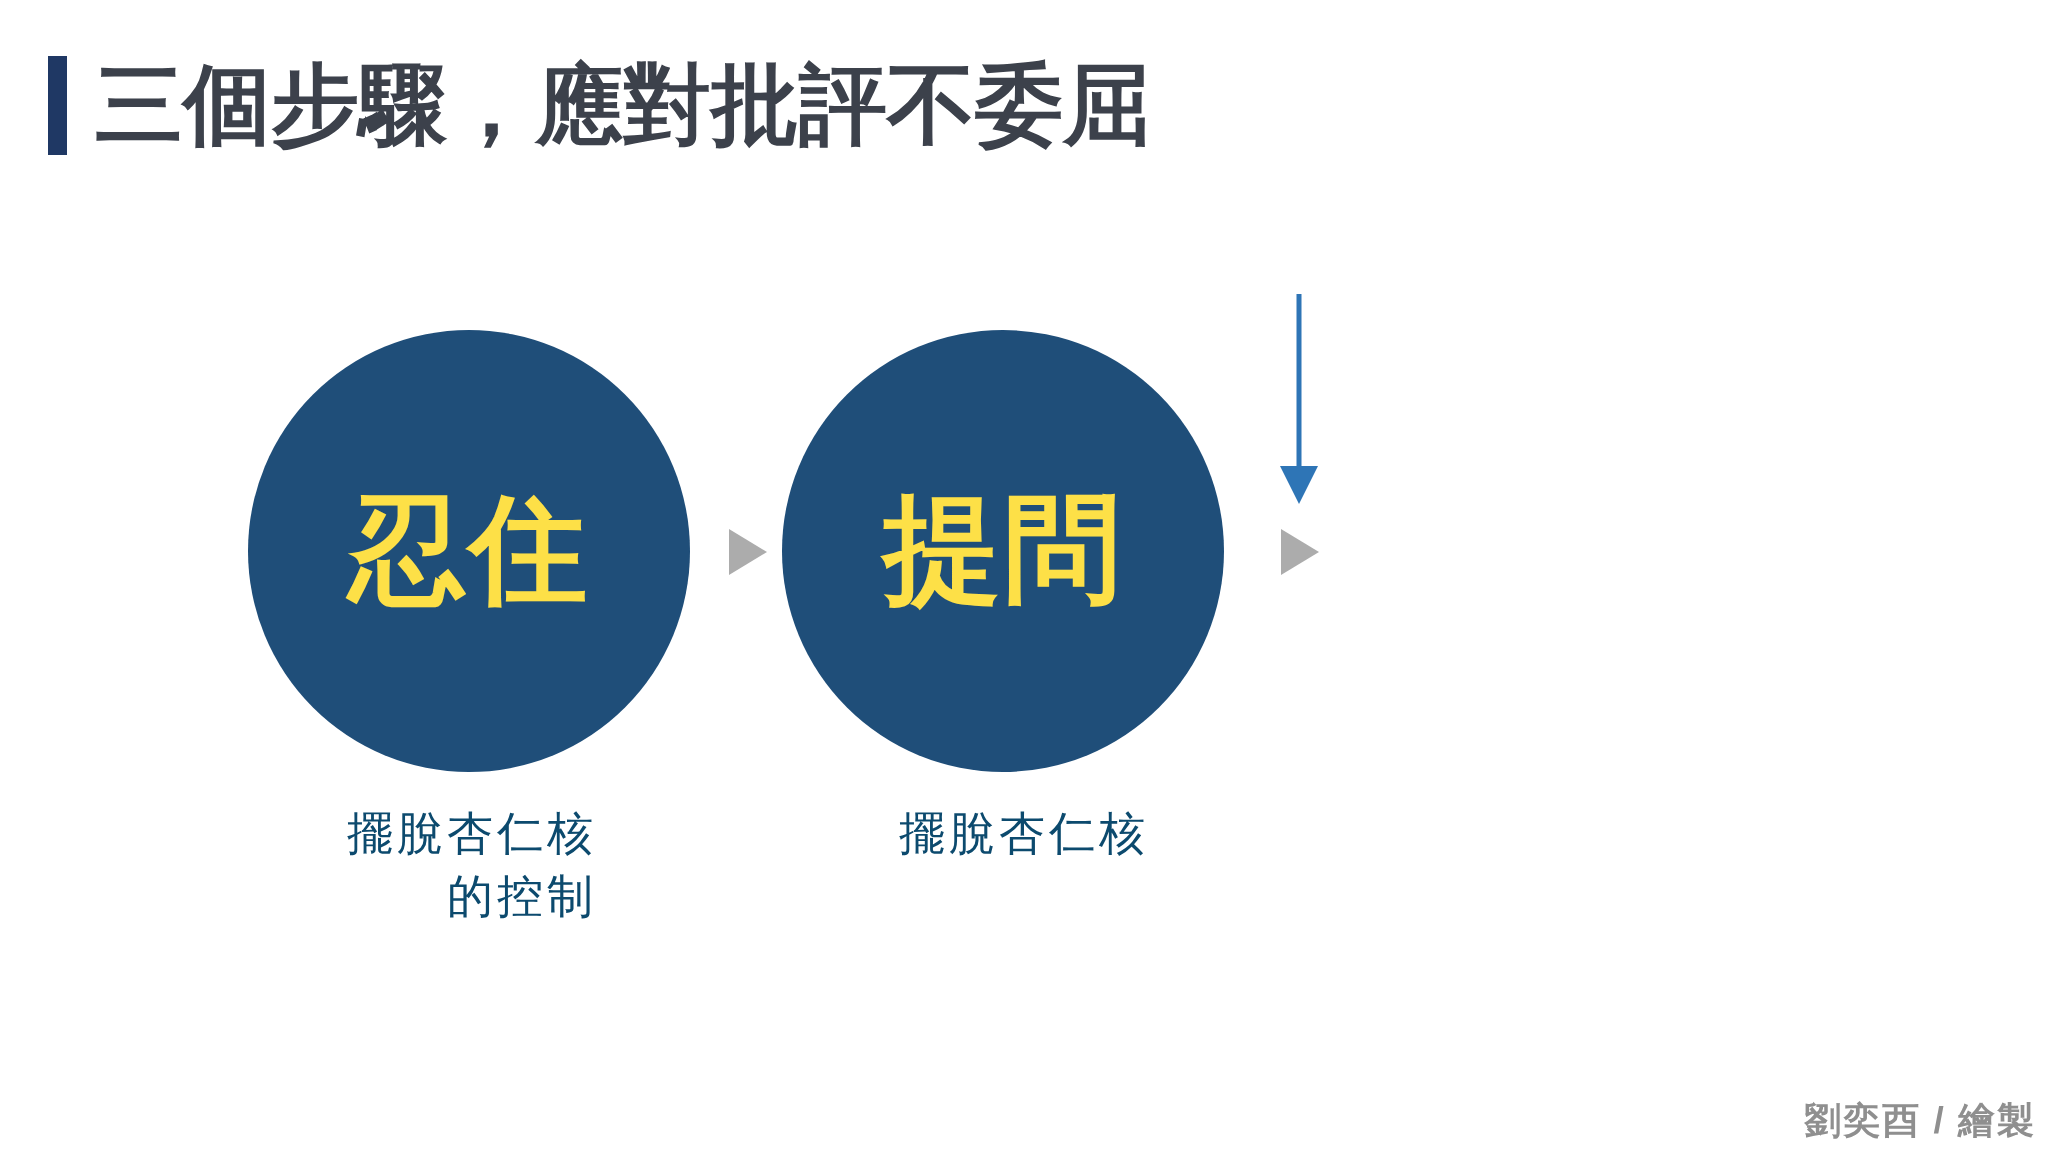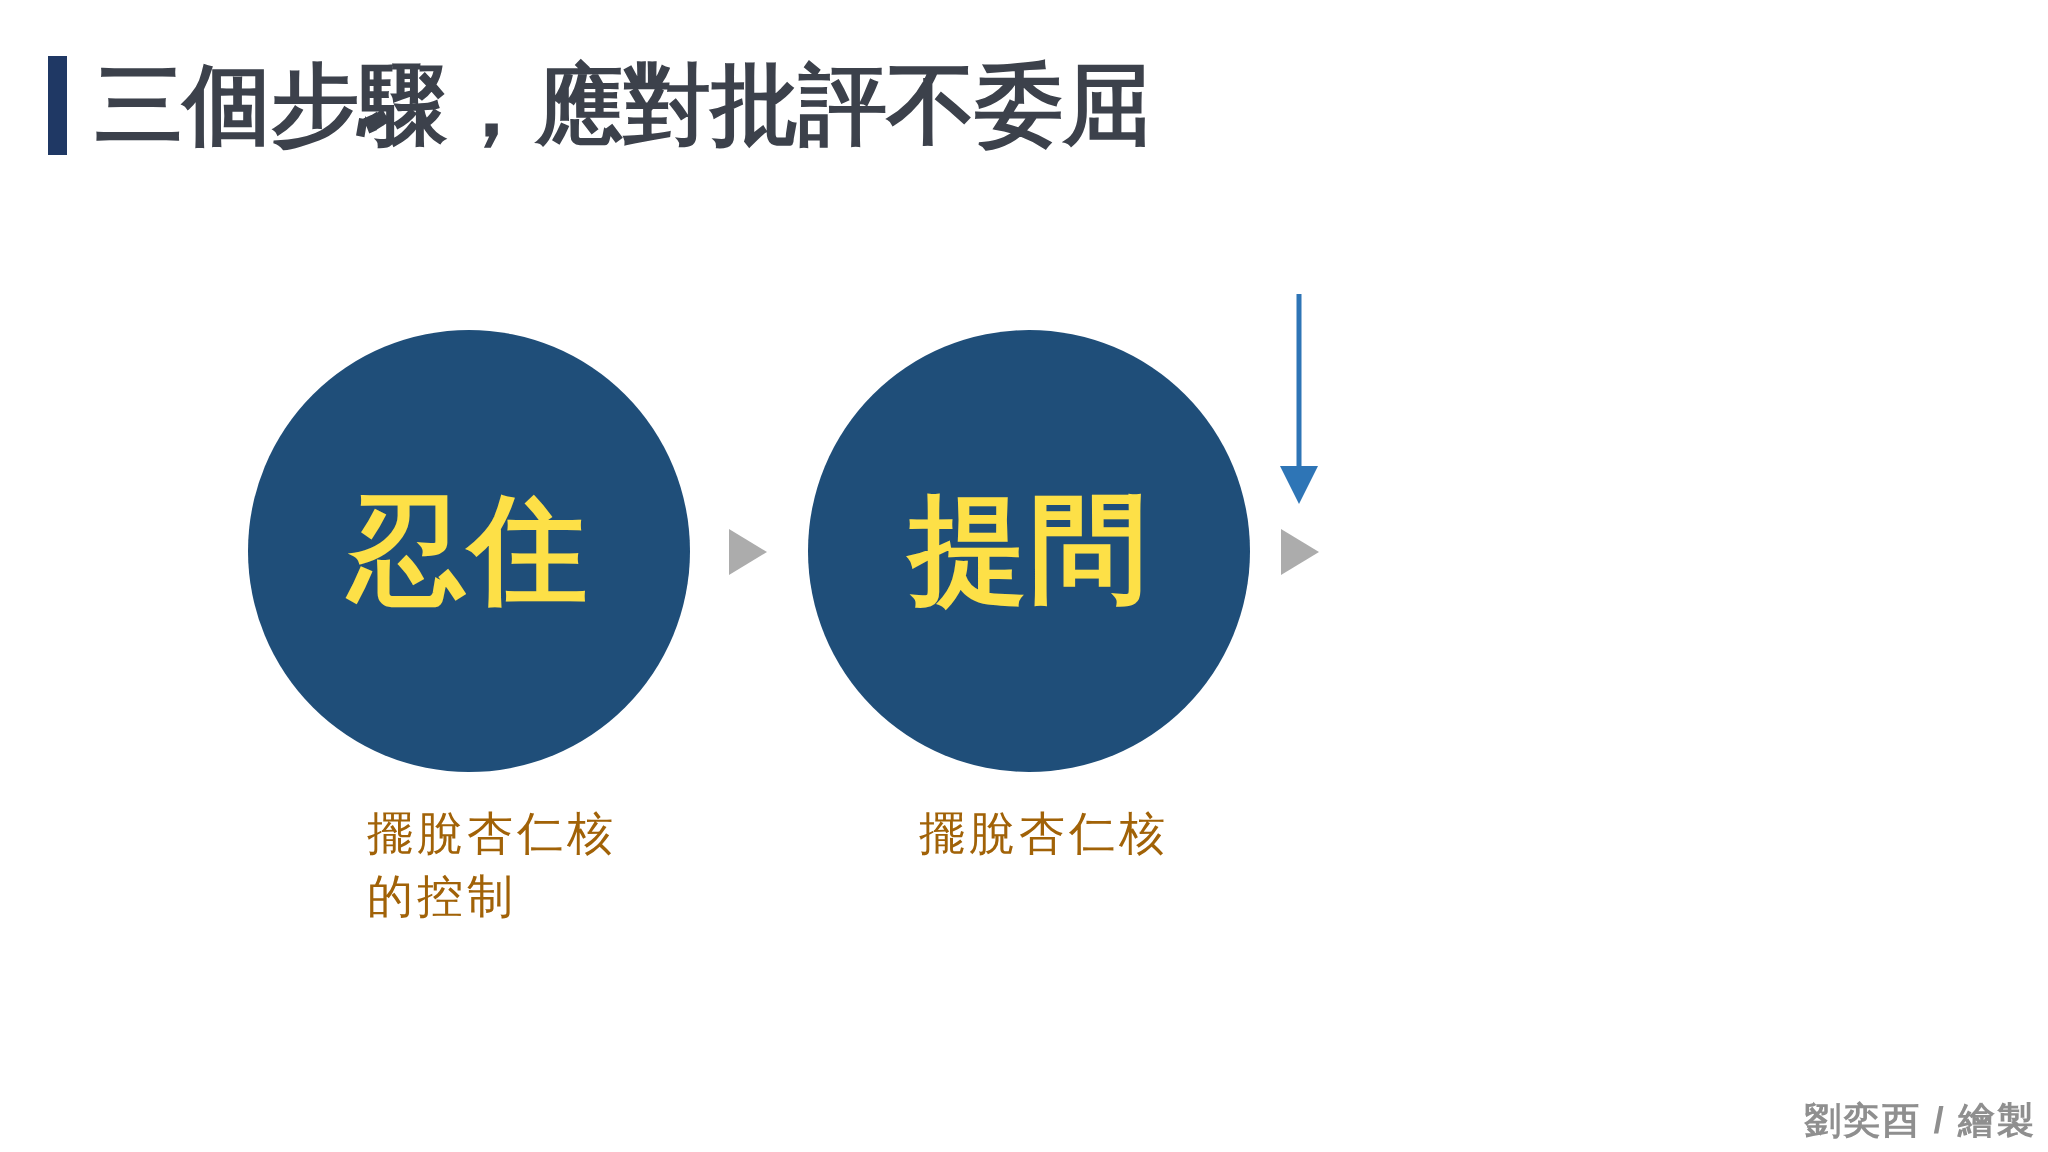--- a/index.html
+++ b/index.html
@@ -64,21 +64,21 @@
     width: 442px;
     height: 442px;
     top: 330px;
     border-radius: 50%;
     background: #1F4E79;
     display: flex;
     align-items: center;
     justify-content: center;
   }
   .step-circle.c1 { left: 248px; }
-  .step-circle.c2 { left: 808px; }
+  .step-circle.c2 { left: 782px; }
   .step-circle.c3 { left: 1356px; }
   .step-label {
     font-size: 118px;
     font-weight: bold;
     color: #fde047;
     letter-spacing: 2px;
     white-space: nowrap;
   }
 
   
@@ -94,25 +94,24 @@
   .tri-right.t1 { left: 729px; }
   .tri-right.t2 { left: 1281px; }
 
   
   .caption {
     position: absolute;
     top: 802px;
     transform: translateX(-50%);
     font-size: 46px;
     line-height: 63px;
-    color: #a16207;
+    color: #0c4a6e;
     letter-spacing: 4px;
-    text-align: left;
+    text-align: right;
     white-space: nowrap;
-    margin-left: 20px;
   }
   .caption.cap1 { left: 472px; }
   .caption.cap2 { left: 1024px; }
   .caption.cap3 { left: 1580px; }
 
   
   .credit {
     position: absolute;
     right: 12px;
     top: 1096px;

